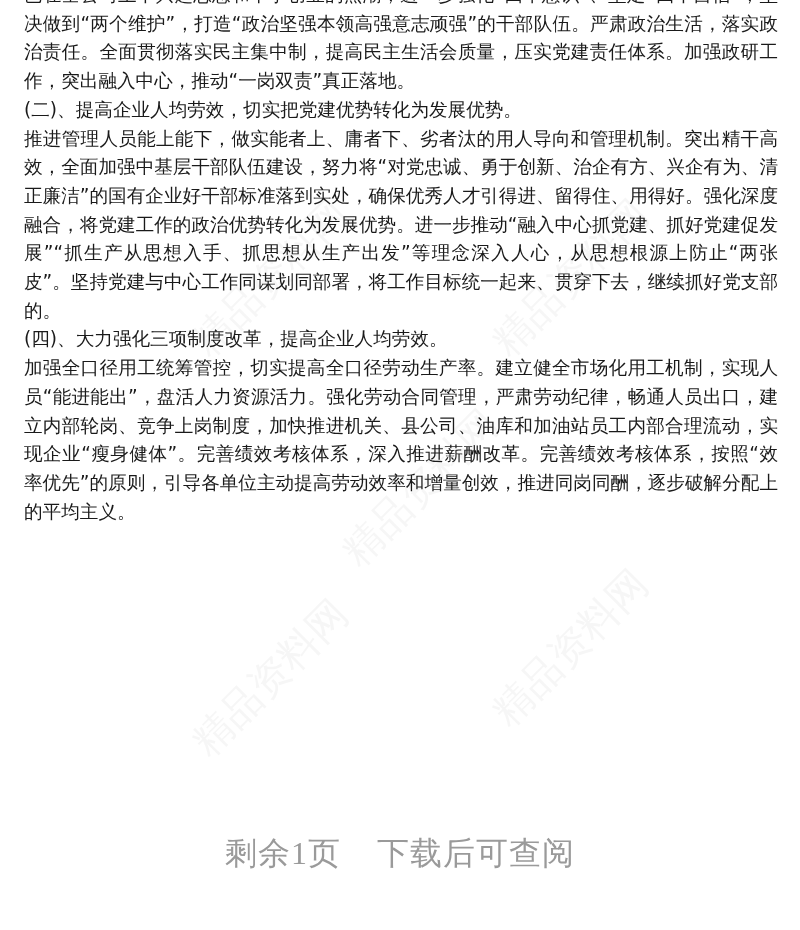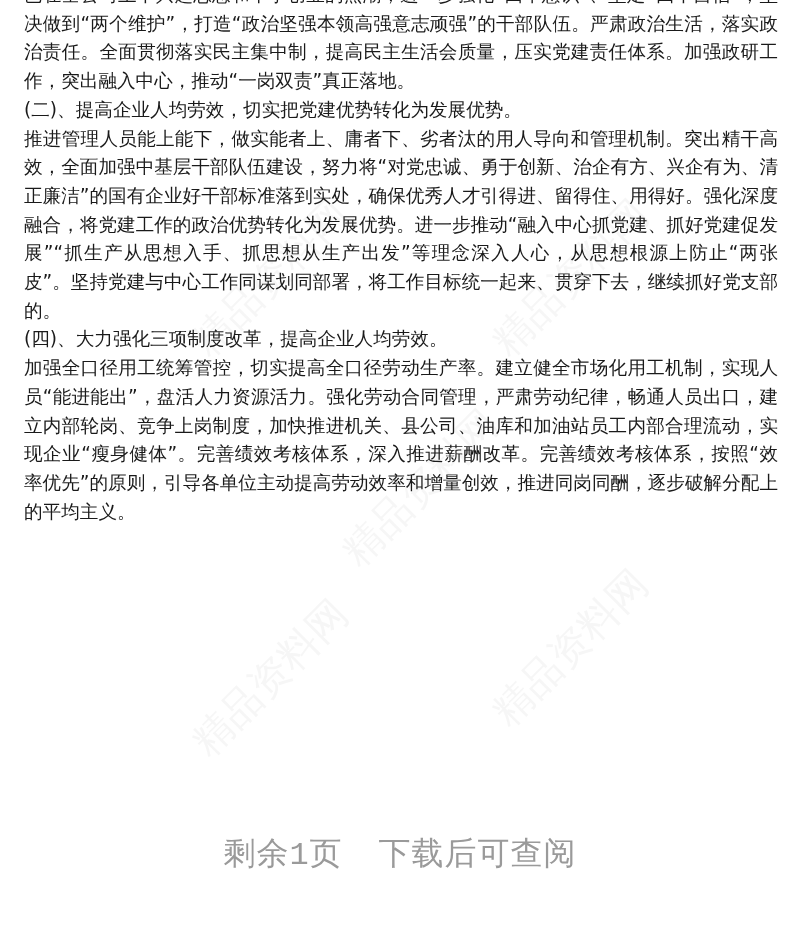--- a/index.html
+++ b/index.html
@@ -15,21 +15,21 @@
       text-align: justify; text-justify: inter-character;
     }
     .content p { margin: 0; padding: 0; }
     .watermark {
       position: absolute; color: rgba(180,180,180,0.12);
       font-family: "DejaVu Sans", sans-serif; font-size: 40px;
       transform: rotate(-45deg); white-space: nowrap; pointer-events: none;
     }
     .more {
       position: absolute; left: 0; width: 800px; top: 832px; text-align: center;
-      font-family: Liberation Mono, monospace;
+      font-family: Liberation Serif, serif;
       font-size: 32px; color: #9a9a9a; letter-spacing: 1px;
     }
     .more .gap { display: inline-block; width: 36px; }
   </style>
 </head>
 <body>
 
 <div class="page">
   <div class="watermark" style="left:170px;top:250px;">精品资料网</div>
   <div class="watermark" style="left:470px;top:250px;">精品资料网</div>

